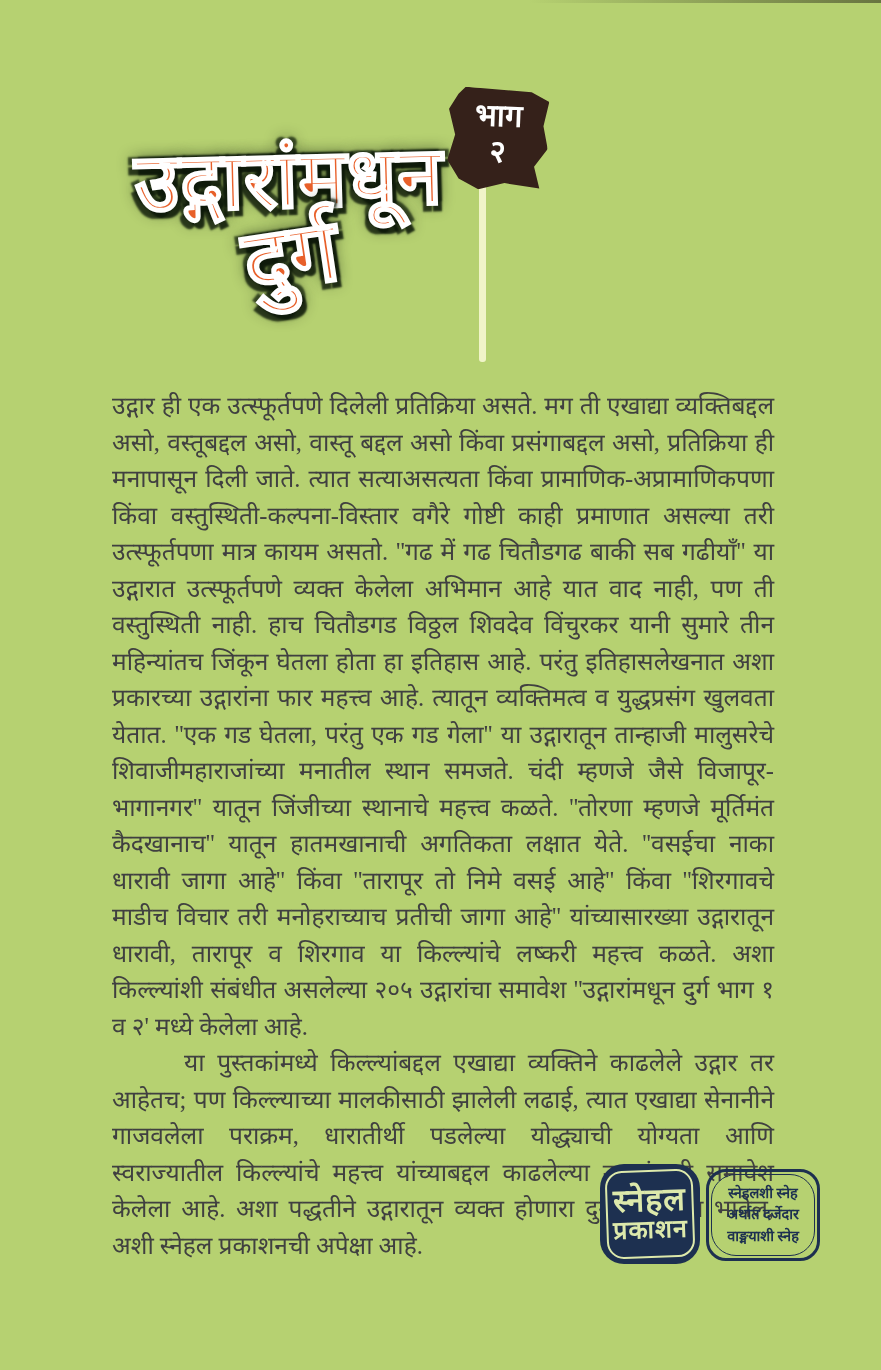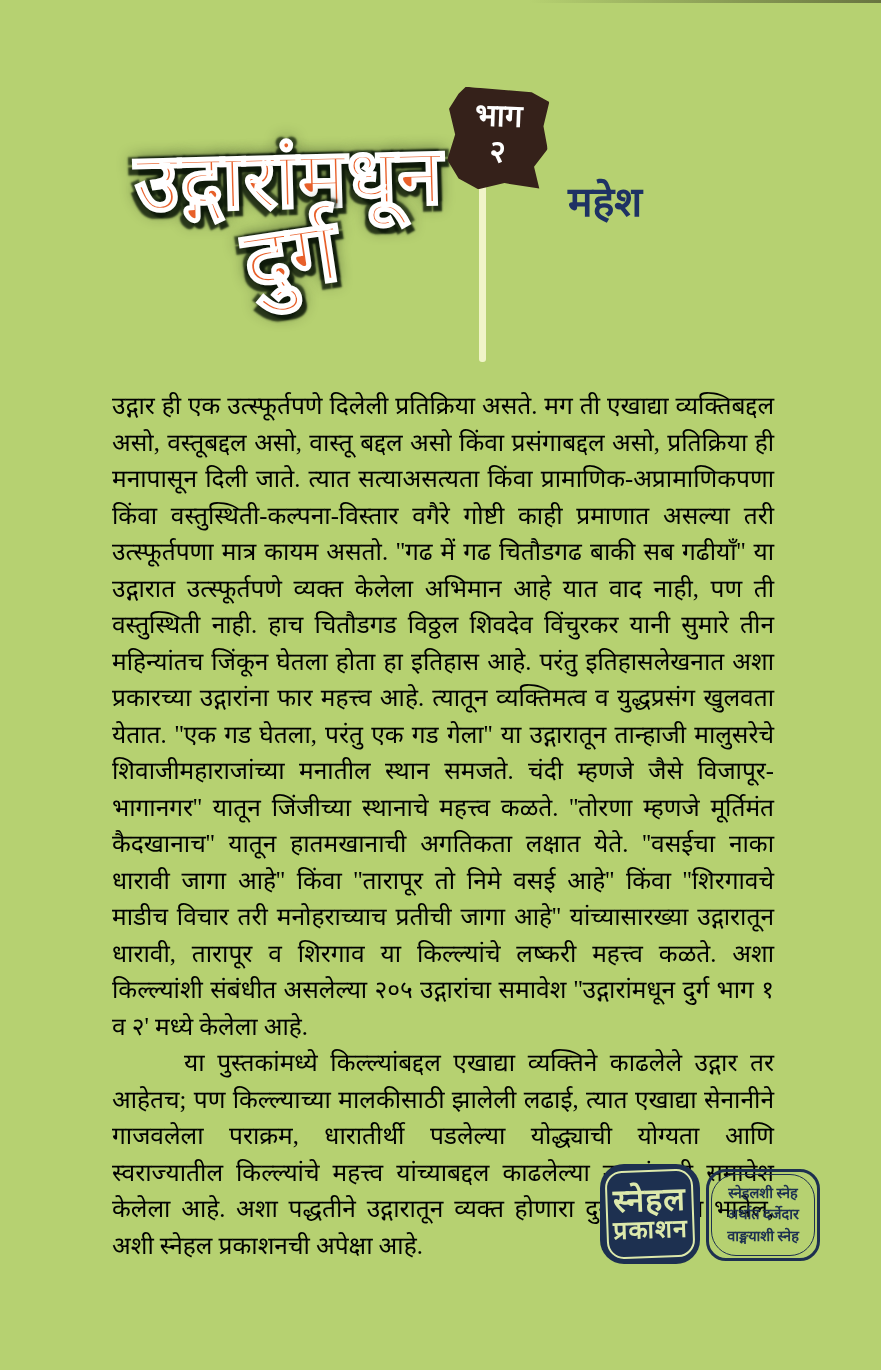--- a/index.html
+++ b/index.html
@@ -71,21 +71,21 @@
     text-align: center;
     color: #1e3264;
     font-weight: bold;
     line-height: 1.2;
   }
   .author-line { display: block; font-size: 41px; }
 
   
   .body-text {
     position: absolute; left: 112px; top: 388px; width: 662px;
-    color: #000000;
+    color: #404040;
     font-size: 24.5px;
     line-height: 36.5px;
     text-align: justify;
   }
   .body-text p { margin: 0; }
   .body-text p.indented { text-indent: 72px; }
 
   
   .publisher {
     position: absolute; left: 600px; top: 1164px;
@@ -148,21 +148,20 @@
   </div>
 
   <div class="stick"></div>
 
   <div class="part-badge">
     <span class="badge-line">भाग</span>
     <span class="badge-line">२</span>
   </div>
 
   <div class="author-block">
-    <span class="author-line">महेश</span>
   </div>
 
   <div class="body-text">
     <p>उद्गार ही एक उत्स्फूर्तपणे दिलेली प्रतिक्रिया असते. मग ती एखाद्या व्यक्तिबद्दल असो, वस्तूबद्दल असो, वास्तू बद्दल असो किंवा प्रसंगाबद्दल असो, प्रतिक्रिया ही मनापासून दिली जाते. त्यात सत्याअसत्यता किंवा प्रामाणिक-अप्रामाणिकपणा किंवा वस्तुस्थिती-कल्पना-विस्तार वगैरे गोष्टी काही प्रमाणात असल्या तरी उत्स्फूर्तपणा मात्र कायम असतो. ''गढ में गढ चितौडगढ बाकी सब गढीयाँ'' या उद्गारात उत्स्फूर्तपणे व्यक्त केलेला अभिमान आहे यात वाद नाही, पण ती वस्तुस्थिती नाही. हाच चितौडगड विठ्ठल शिवदेव विंचुरकर यानी सुमारे तीन महिन्यांतच जिंकून घेतला होता हा इतिहास आहे. परंतु इतिहासलेखनात अशा प्रकारच्या उद्गारांना फार महत्त्व आहे. त्यातून व्यक्तिमत्व व युद्धप्रसंग खुलवता येतात. ''एक गड घेतला, परंतु एक गड गेला'' या उद्गारातून तान्हाजी मालुसरेचे शिवाजीमहाराजांच्या मनातील स्थान समजते. चंदी म्हणजे जैसे विजापूर-भागानगर'' यातून जिंजीच्या स्थानाचे महत्त्व कळते. ''तोरणा म्हणजे मूर्तिमंत कैदखानाच'' यातून हातमखानाची अगतिकता लक्षात येते. ''वसईचा नाका धारावी जागा आहे'' किंवा ''तारापूर तो निमे वसई आहे'' किंवा ''शिरगावचे माडीच विचार तरी मनोहराच्याच प्रतीची जागा आहे'' यांच्यासारख्या उद्गारातून धारावी, तारापूर व शिरगाव या किल्ल्यांचे लष्करी महत्त्व कळते. अशा किल्ल्यांशी संबंधीत असलेल्या २०५ उद्गारांचा समावेश ''उद्गारांमधून दुर्ग भाग १ व २' मध्ये केलेला आहे.</p>
     <p class="indented">या पुस्तकांमध्ये किल्ल्यांबद्दल एखाद्या व्यक्तिने काढलेले उद्गार तर आहेतच; पण किल्ल्याच्या मालकीसाठी झालेली लढाई, त्यात एखाद्या सेनानीने गाजवलेला पराक्रम, धारातीर्थी पडलेल्या योद्ध्याची योग्यता आणि स्वराज्यातील किल्ल्यांचे महत्त्व यांच्याबद्दल काढलेल्या उद्गारांचाही समावेश केलेला आहे. अशा पद्धतीने उद्गारातून व्यक्त होणारा दुर्ग वाचकांना भावेल, अशी स्नेहल प्रकाशनची अपेक्षा आहे.</p>
   </div>
 
   <div class="publisher">
     <div class="logo-box">
       <div class="logo-inner">

